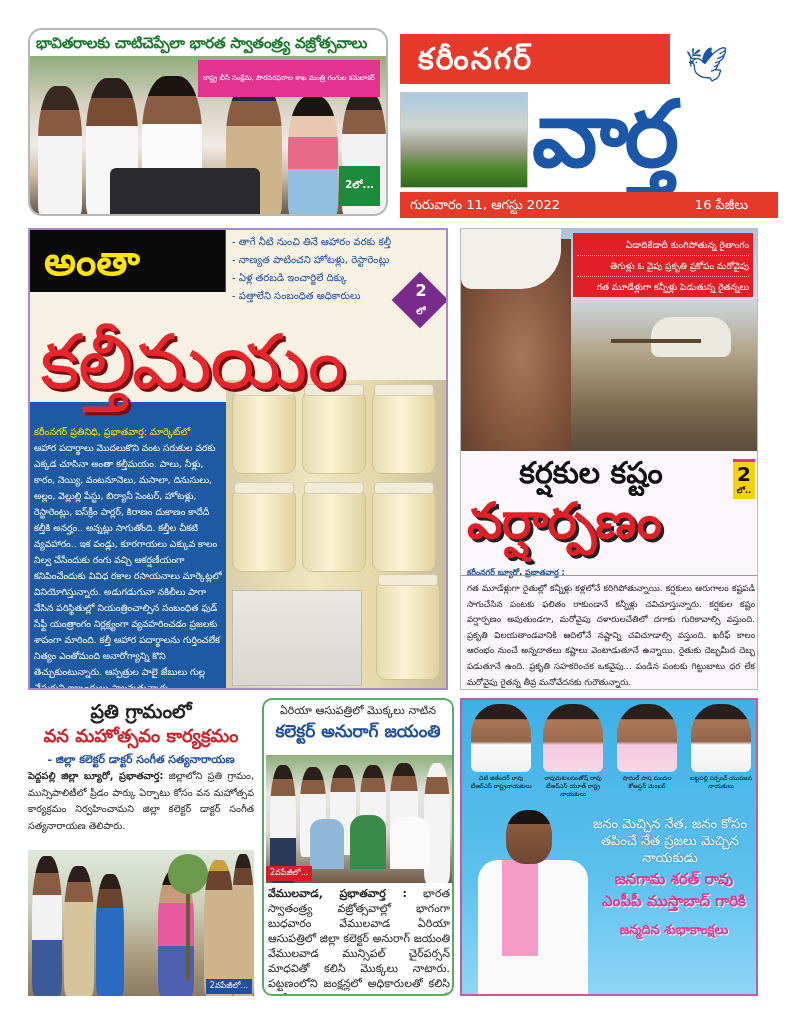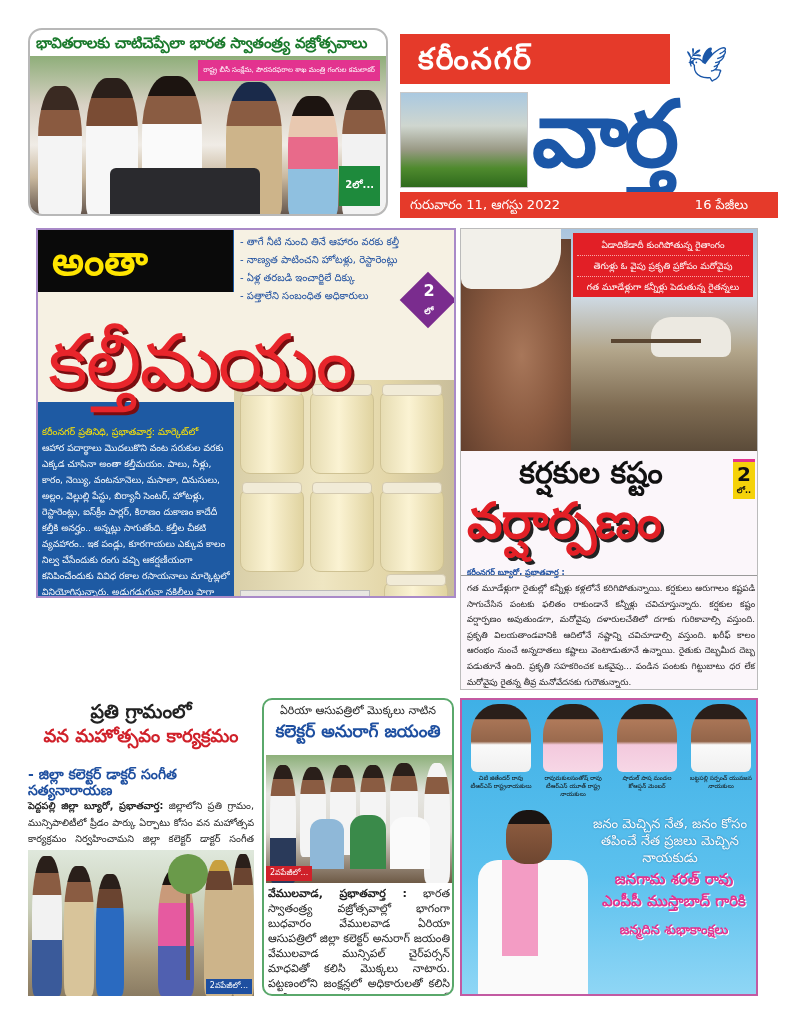--- a/index.html
+++ b/index.html
@@ -3,35 +3,35 @@
 <meta charset="utf-8">
 <style>
   * { box-sizing: border-box; margin: 0; padding: 0; }
   body { width: 787px; height: 1024px; background: #ffffff; position: relative; overflow: hidden; font-family: "DejaVu Sans", sans-serif; }
   .abs { position: absolute; }
 
   
   #lead { left: 28px; top: 28px; width: 360px; height: 188px; border: 2px solid #b8b8b8; border-radius: 14px; overflow: hidden; background: #fff; }
   #lead .hl { position: absolute; left: 6px; top: 4px; font-size: 15px; font-weight: bold; color: #1a7a2c; white-space: nowrap; letter-spacing: -0.3px; }
   #lead .photo { position: absolute; left: 0; top: 26px; width: 360px; height: 162px; background: linear-gradient(180deg, #8fae7a 0%, #d8d1c4 30%, #f0ece6 55%, #c9b89e 75%, #5a4c44 100%); }
-  #lead .strap { position: absolute; right: 6px; top: 30px; background: #e3338f; color: #fff; font-size: 7px; padding: 6px 5px; white-space: nowrap; }
+  #lead .strap { position: absolute; right: 6px; top: 30px; background: #e3338f; color: #fff; font-size: 7px; padding: 14px 5px; white-space: nowrap; }
   #lead .more { position: absolute; right: 6px; bottom: 8px; background: #1e8a3c; color: #fff; font-size: 10px; font-weight: bold; padding: 13px 6px; }
   .person { position: absolute; border-radius: 40% 40% 10% 10%; }
 
   
   #mast { left: 400px; top: 30px; width: 383px; height: 190px; }
   #mast .top { position: absolute; left: 0; top: 4px; width: 270px; height: 50px; background: #e53a2a; color: #fff; font-size: 30px; font-weight: bold; padding-left: 18px; line-height: 50px; letter-spacing: 2px; }
   #mast .dove { position: absolute; left: 285px; top: 14px; font-size: 34px; color: #1b57a8; }
   #mast .dam { position: absolute; left: 0; top: 62px; width: 128px; height: 96px; background: linear-gradient(180deg, #aac9e0 0%, #cfd6cf 35%, #9a9a86 60%, #4f8a2e 80%, #2e6a1c 100%); border: 1px solid #c8c8c8; }
   #mast .vaartha { position: absolute; left: 132px; top: 50px; font-size: 92px; font-weight: bold; color: #1b57a8; line-height: 110px; letter-spacing: -4px; }
   #mast .date { position: absolute; left: 0; top: 162px; width: 378px; height: 26px; background: #e53a2a; color: #fff; font-size: 13px; line-height: 26px; padding-left: 10px; }
   #mast .date .pages { position: absolute; right: 30px; top: 0; }
 
   
-  #kal { left: 28px; top: 228px; width: 420px; height: 370px; border: 2px solid #a98ac8; background: #1e5aa3; overflow: hidden; margin-left: 8px; }
+  #kal { left: 28px; top: 228px; width: 420px; height: 462px; border: 2px solid #a98ac8; background: #1e5aa3; overflow: hidden; }
   #kal .anta { position: absolute; left: 0; top: 0; width: 195px; height: 62px; background: #0a0a0a; color: #ffe500; font-size: 40px; font-weight: bold; line-height: 62px; padding-left: 14px; }
   #kal .cream { position: absolute; left: 0; top: 62px; width: 420px; height: 110px; background: #f6f1e3; }
   #kal .bullets { position: absolute; left: 196px; top: 0; width: 224px; height: 80px; background: #f6f1e3; padding: 3px 6px 0 6px; }
   #kal .bullets div { font-size: 10px; color: #1e4fa0; line-height: 18px; white-space: nowrap; }
   #kal .badge2 { position: absolute; left: 370px; top: 50px; width: 40px; height: 40px; background: #7a2c8e; transform: rotate(45deg); }
   #kal .badge2txt { position: absolute; left: 378px; top: 52px; width: 26px; color: #fff; font-weight: bold; font-size: 16px; text-align: center; line-height: 18px; }
   #kal .big { position: absolute; left: 10px; top: 82px; font-size: 76px; font-weight: normal; color: #e8252b; line-height: 100px; letter-spacing: -2px; text-shadow: 3px 3px 0 #7a0d10; white-space: nowrap; }
   #kal .jars { position: absolute; left: 196px; top: 150px; width: 222px; height: 310px; background: linear-gradient(90deg, #d9cfa8, #efe6c2 40%, #e3d6a8 70%, #c8bd9a); }
   .jar { position: absolute; width: 64px; height: 84px; background: linear-gradient(90deg, #e6dcb2, #fbf3d3 45%, #e0d3a0); border-radius: 10px; border: 1px solid #cfc293; }
   .jarlid { position: absolute; width: 60px; height: 12px; background: #f1ebd7; border-radius: 4px; border: 1px solid #d4cab0; }
@@ -39,35 +39,35 @@
   #kal .byline { font-size: 9.5px; color: #ffe500; line-height: 16px; white-space: nowrap; }
   #kal .body p { font-size: 9.2px; color: #ffffff; line-height: 16px; }
 
   
   #farm { left: 460px; top: 228px; width: 298px; height: 462px; border: 1px solid #bbb; background: #fbf6fa; overflow: hidden; }
   #farm .photo { position: absolute; left: 0; top: 0; width: 298px; height: 222px; background: linear-gradient(180deg, #aac4de 0%, #cfdbe6 30%, #b2a58a 55%, #7e6b52 80%, #5b4b39 100%); }
   #farm .face { position: absolute; left: 0; top: 10px; width: 110px; height: 212px; background: radial-gradient(ellipse at 55% 55%, #a8775a 0%, #8a5a40 45%, #5c3b2a 100%); }
   #farm .turban { position: absolute; left: 0; top: 0; width: 100px; height: 60px; background: #f2f0ea; border-radius: 0 0 40px 10px; }
   #farm .ox { position: absolute; left: 190px; top: 88px; width: 80px; height: 40px; background: #ece9e1; border-radius: 20px 20px 8px 8px; }
   #farm .red { position: absolute; left: 112px; top: 4px; width: 180px; height: 64px; background: #e21f26; padding: 2px 4px; }
-  #farm .red div { font-size: 9px; color: #fff; text-align: center; line-height: 20px; border-bottom: 1px dotted #f7a7a7; white-space: nowrap; }
+  #farm .red div { font-size: 9px; color: #fff; text-align: right; line-height: 20px; border-bottom: 1px dotted #f7a7a7; white-space: nowrap; }
   #farm .red div:last-child { border-bottom: none; }
   #farm .h1 { position: absolute; left: 0; top: 226px; width: 260px; font-size: 30px; font-weight: bold; color: #111; text-align: center; }
   #farm .h2 { position: absolute; left: 6px; top: 262px; font-size: 50px; font-weight: bold; color: #e21f26; line-height: 60px; text-shadow: 3px 3px 0 #222; white-space: nowrap; letter-spacing: -1px; }
   #farm .b2 { position: absolute; left: 272px; top: 230px; width: 22px; height: 40px; background: #f5d20a; border-top: 3px solid #e3338f; font-weight: bold; font-size: 20px; text-align: center; line-height: 24px; color: #111; }
   #farm .b2 small { display: block; font-size: 8px; line-height: 10px; }
   #farm .byline { position: absolute; left: 6px; top: 339px; font-size: 8px; color: #1e4fa0; font-weight: bold; }
   #farm .rule { position: absolute; left: 0; top: 346px; width: 298px; height: 1px; background: #999; }
   #farm .text { position: absolute; left: 6px; top: 352px; width: 288px; font-size: 8.6px; line-height: 15.6px; color: #222; text-align: justify; }
 
   
   #vana { left: 28px; top: 698px; width: 226px; height: 298px; }
   #vana .t1 { text-align: center; font-size: 19px; color: #222; line-height: 26px; font-weight: bold; }
   #vana .t2 { text-align: center; font-size: 18px; color: #d0212a; line-height: 24px; font-weight: bold; white-space: nowrap; }
-  #vana .sub { text-align: left; font-size: 14px; color: #1e4fa0; line-height: 16px; margin-top: 18px; font-weight: bold; }
+  #vana .sub { text-align: center; font-size: 11px; color: #1e4fa0; line-height: 16px; margin-top: 4px; font-weight: bold; }
   #vana p { font-size: 9.6px; color: #222; line-height: 16.5px; text-align: justify; }
   #vana p b { font-weight: bold; }
   #vana .photo { position: absolute; left: 0; top: 152px; width: 226px; height: 146px; background: linear-gradient(180deg, #dfe8dc 0%, #c9cfb9 40%, #a89a7c 75%, #8a7b62 100%); }
   #vana .more { position: absolute; right: 2px; bottom: 2px; background: #1e4fa0; color: #fff; font-size: 8px; padding: 2px 4px; }
 
   
   #coll { left: 262px; top: 698px; width: 192px; height: 298px; border: 2px solid #5aa86b; border-radius: 10px; overflow: hidden; background: #fff; }
   #coll .k1 { text-align: center; font-size: 11px; color: #222; margin-top: 4px; white-space: nowrap; }
   #coll .k2 { text-align: center; font-size: 17px; color: #1e4fa0; font-weight: bold; line-height: 24px; white-space: nowrap; }
   #coll .photo { position: absolute; left: 2px; top: 55px; width: 186px; height: 128px; background: linear-gradient(180deg, #8db07a 0%, #e6e6e2 30%, #dcd8d0 60%, #6e5a46 100%); }

